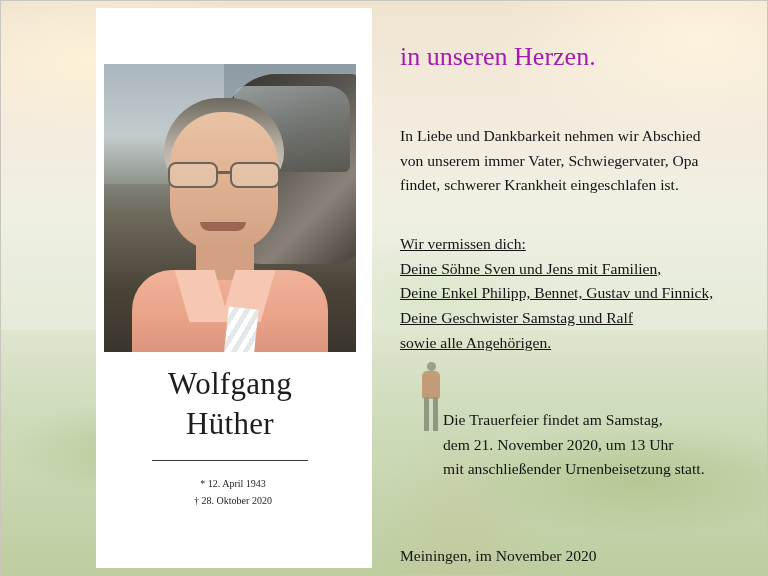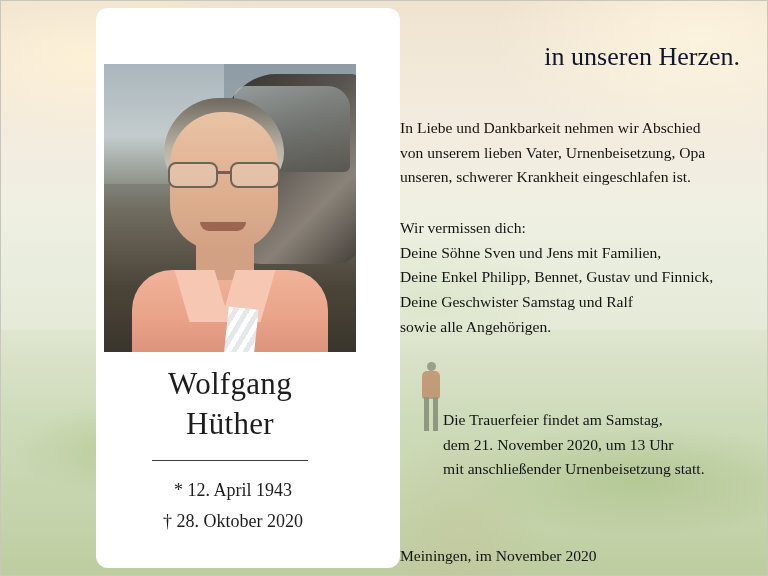--- a/index.html
+++ b/index.html
@@ -86,23 +86,22 @@
   .bg-walker .legs {
     position: absolute; left: 6px; top: 35px;
     width: 14px; height: 34px;
     background: linear-gradient(to right, #5e6152 0 5px, transparent 5px 9px, #5e6152 9px 14px);
   }
 
   
   .card-left {
     position: absolute;
     left: 96px; top: 8px;
-    width: 304px; height: 560px;
+    width: 276px; height: 560px;
     background: #ffffff;
-    border-radius: 12px;
   }
   .portrait {
     position: absolute;
     left: 8px; top: 56px;
     width: 252px; height: 288px;
     overflow: hidden;
     background: #9aa3a8;
   }
   
   .portrait .scene {
@@ -202,21 +201,21 @@
     letter-spacing: .3px;
   }
   .rule {
     width: 156px;
     height: 1px;
     background: #3a3a3a;
     margin: 17px auto 14px auto;
   }
   .date-line {
     font-family: "Liberation Serif", serif;
-    font-size: 18px;
+    font-size: 10px;
     color: #1d1d1d;
     line-height: 1.7;
     padding-left: 6px;
   }
 
   
   .card-right {
     position: absolute;
     left: 364px; top: 8px;
     width: 396px; height: 560px;
@@ -234,36 +233,35 @@
     font-weight: 400;
   }
   .headline .l1 .drop {
     font-size: 44px;
     font-weight: 700;
     line-height: .9;
   }
   .headline .l2 {
     font-family: "Liberation Serif", serif;
     font-size: 26px;
-    color: #0f172a;
+    color: #a21caf;
     line-height: 1.3;
     margin-top: 2px;
-    text-align: right;
   }
   .para {
     position: absolute;
     left: 36px;
     width: 348px;
     font-family: "Liberation Serif", serif;
     font-size: 15.6px;
     color: #141414;
     line-height: 1.58;
   }
-  .para.p1 { top: 108px; }
-  .para.p2 { top: 208px; }
+  .para.p1 { top: 116px; }
+  .para.p2 { top: 224px; text-decoration: underline; }
   .para.p3 { top: 400px; margin-left: 43px; }
   .para.p4 { top: 508px; margin-top: 28px; }
   .para div { white-space: nowrap; }
 
   
   .border {
     position: absolute;
     left: 0; top: 0;
     width: 768px; height: 576px;
     border: 1px solid #c9c6bd;
@@ -319,22 +317,22 @@
   </div>
 
   <div class="card-right">
 
     <div class="headline">
       <div class="l2">in unseren Herzen.</div>
     </div>
 
     <div class="para p1">
       <div>In Liebe und Dankbarkeit nehmen wir Abschied</div>
-      <div>von unserem lieben Vater, Urnenbeisetzung, Opa</div>
-      <div>unseren, schwerer Krankheit eingeschlafen ist.</div>
+      <div>von unserem immer Vater, Schwiegervater, Opa</div>
+      <div>findet, schwerer Krankheit eingeschlafen ist.</div>
     </div>
 
     <div class="para p2">
       <div>Wir vermissen dich:</div>
       <div>Deine Söhne Sven und Jens mit Familien,</div>
       <div>Deine Enkel Philipp, Bennet, Gustav und Finnick,</div>
       <div>Deine Geschwister Samstag und Ralf</div>
       <div>sowie alle Angehörigen.</div>
     </div>
 

